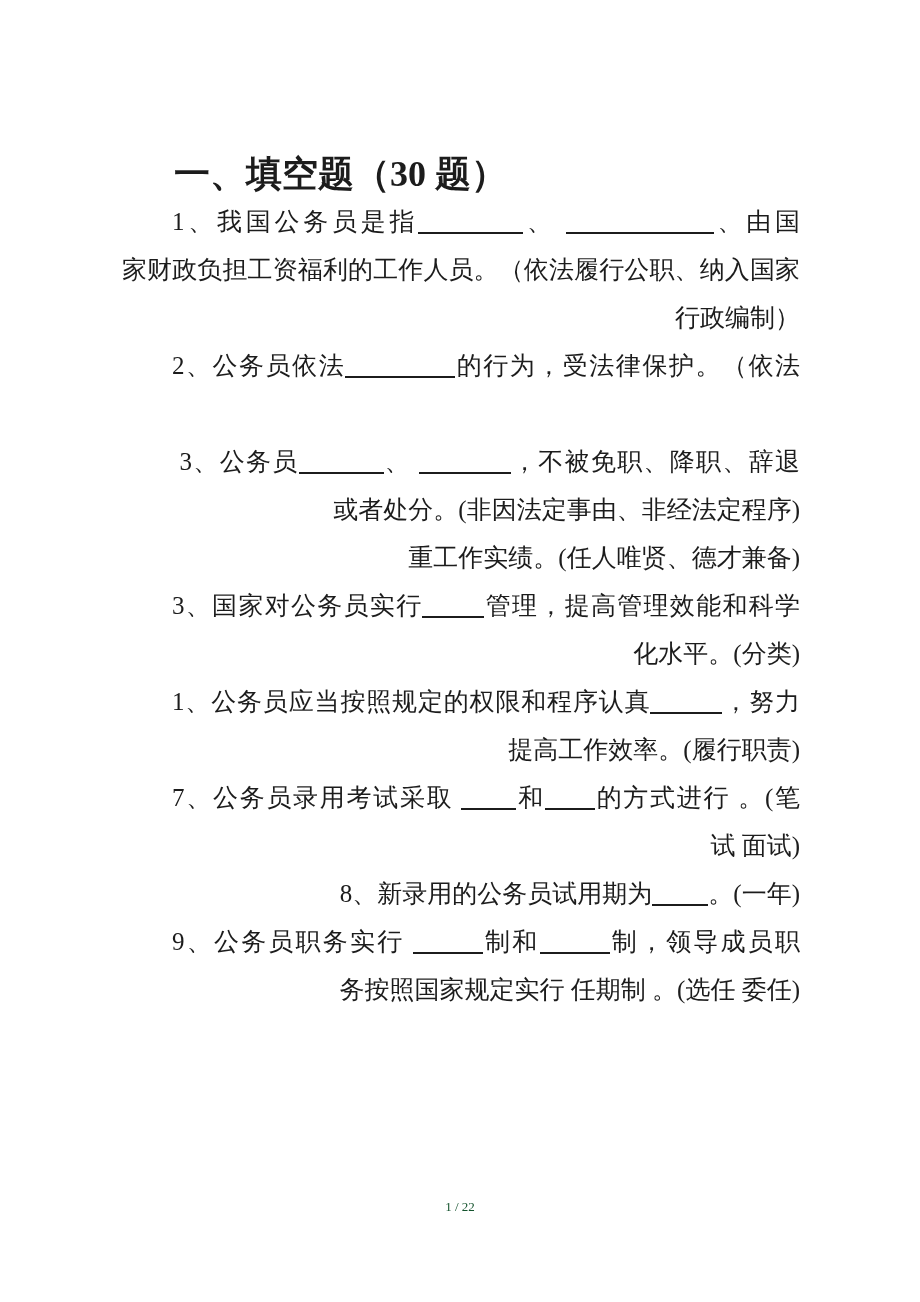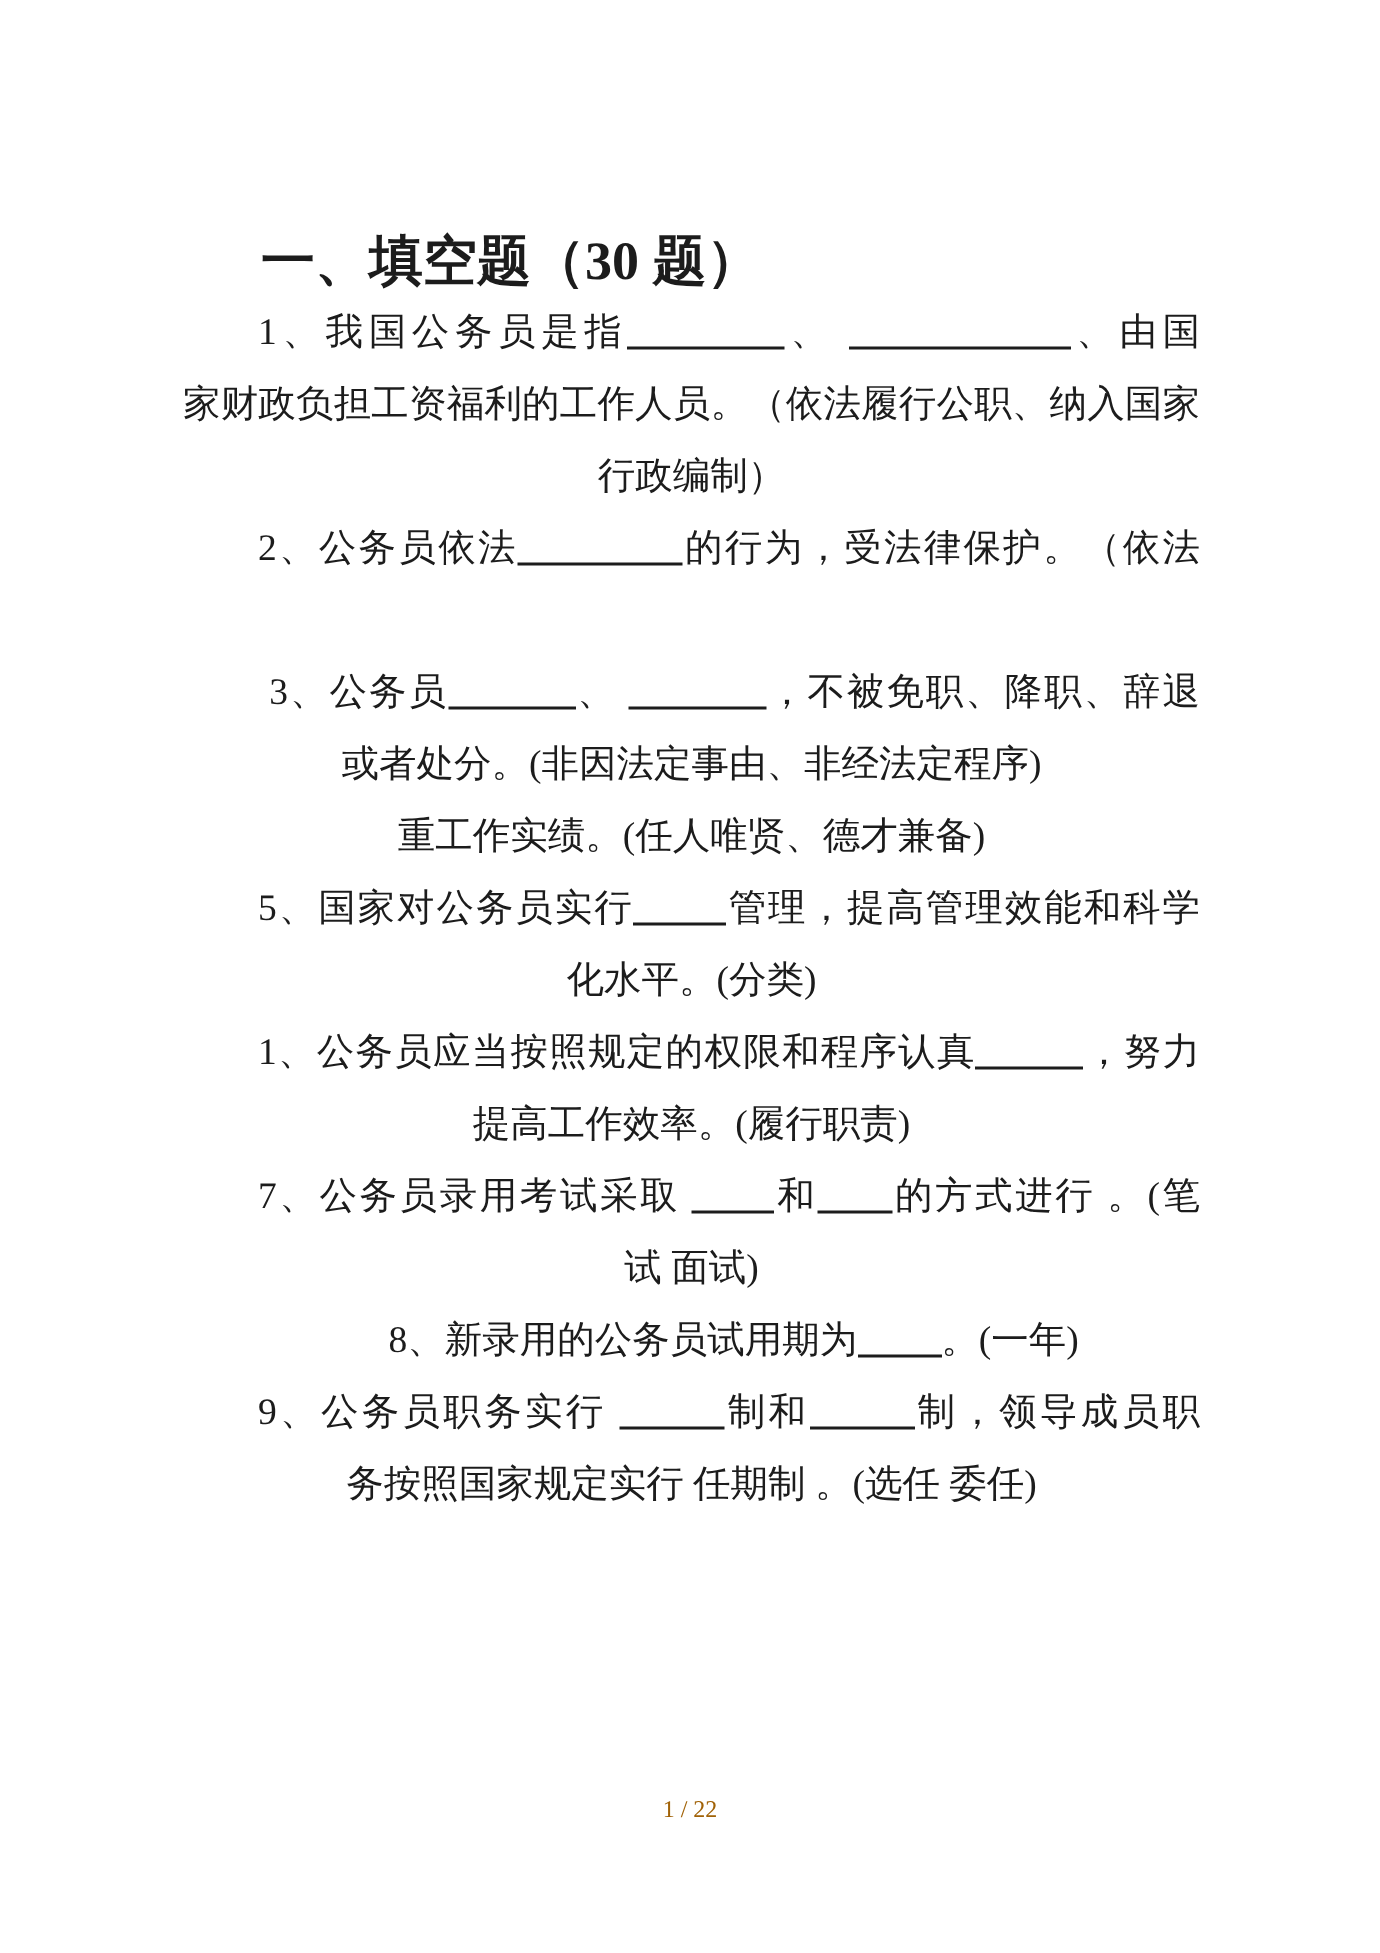--- a/index.html
+++ b/index.html
@@ -20,21 +20,21 @@
     top: 150px;
     left: 122px;
     width: 678px;
   }
   .line {
     width: 678px;
     height: 48px;
     line-height: 48px;
     font-size: 25px;
     white-space: pre;
-    text-align: center;
+    text-align: right;
     overflow: visible;
   }
   .line.justify {
     text-align: justify;
     text-align-last: justify;
     white-space: pre-wrap;
   }
   .line.indent {
     text-indent: 50px;
   }
@@ -55,40 +55,40 @@
     border-bottom: 2px solid #1c1c1c;
     height: 18px;
     vertical-align: -4px;
   }
   .footer {
     position: absolute;
     top: 1192px;
     left: 0;
     width: 920px;
     text-align: center;
-    font-size: 16px;
-    color: #a16207;
+    font-size: 13px;
+    color: #14532d;
     line-height: 30px;
   }
 </style>
 </head>
 <body>
 
 <div class="doc-body">
   <div class="doc-title">一、填空题（30 题）</div>
   <div id="lines-container">
       <div class="line justify indent"><span>1、我国公务员是指</span><span class="blank" style="width: 105px;"></span><span>、 </span><span class="blank" style="width: 148px;"></span><span>、由国</span></div>
       <div class="line justify"><span>家财政负担工资福利的工作人员。（依法履行公职、纳入国家</span></div>
       <div class="line"><span>行政编制）</span></div>
       <div class="line justify indent"><span>2、公务员依法</span><span class="blank" style="width: 110px;"></span><span>的行为，受法律保护。（依法</span></div>
       <div class="line empty"></div>
       <div class="line justify indent"><span> 3、公务员</span><span class="blank" style="width: 85px;"></span><span>、 </span><span class="blank" style="width: 92px;"></span><span>，不被免职、降职、辞退</span></div>
       <div class="line"><span>或者处分。(非因法定事由、非经法定程序)</span></div>
       <div class="line"><span>重工作实绩。(任人唯贤、德才兼备)</span></div>
-      <div class="line justify indent"><span>5、国家对公务员实行</span><span class="blank" style="width: 62px;"></span><span>管理，提高管理效能和科学</span></div>
+      <div class="line justify indent"><span>3、国家对公务员实行</span><span class="blank" style="width: 62px;"></span><span>管理，提高管理效能和科学</span></div>
       <div class="line"><span>化水平。(分类)</span></div>
       <div class="line justify indent"><span>1、公务员应当按照规定的权限和程序认真</span><span class="blank" style="width: 72px;"></span><span>，努力</span></div>
       <div class="line"><span>提高工作效率。(履行职责)</span></div>
       <div class="line justify indent"><span>7、公务员录用考试采取 </span><span class="blank" style="width: 55px;"></span><span>和</span><span class="blank" style="width: 50px;"></span><span>的方式进行 。(笔</span></div>
       <div class="line"><span>试 面试)</span></div>
       <div class="line indent"><span> 8、新录用的公务员试用期为</span><span class="blank" style="width: 56px;"></span><span>。(一年)</span></div>
       <div class="line justify indent"><span>9、公务员职务实行 </span><span class="blank" style="width: 70px;"></span><span>制和</span><span class="blank" style="width: 70px;"></span><span>制，领导成员职</span></div>
       <div class="line"><span>务按照国家规定实行 任期制 。(选任 委任)</span></div>
     </div>
 </div>

